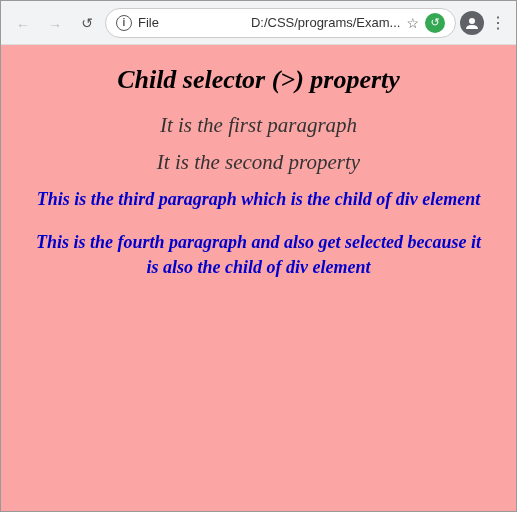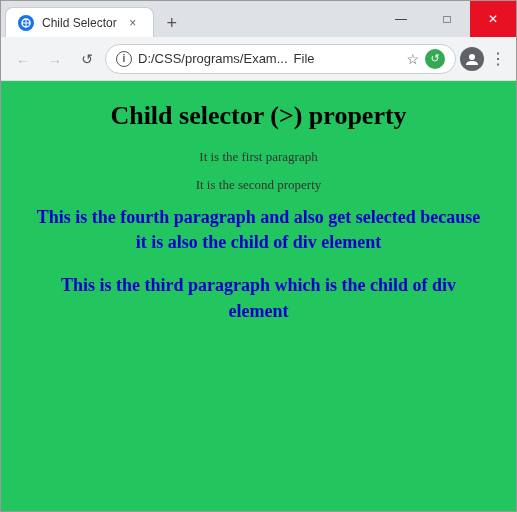--- a/index.html
+++ b/index.html
@@ -222,36 +222,37 @@
     .menu-dots {
       color: #555;
       font-size: 16px;
       cursor: pointer;
       padding: 0 2px;
     }
 
     
     .page-content {
       flex: 1;
-      background: #22c55e;
+      background: #fca5a5;
       padding: 20px 30px;
       overflow-y: auto;
       text-align: center;
+      font-style: italic;
     }
 
     .main-heading {
       font-size: 26px;
       font-weight: bold;
       color: #000;
       margin-bottom: 18px;
       font-family: 'Times New Roman', Times, serif;
     }
 
     .normal-para {
-      font-size: 13px;
+      font-size: 21px;
       color: #333;
       margin-bottom: 12px;
       font-family: 'Times New Roman', Times, serif;
     }
 
     .div-heading {
       font-size: 24px;
       font-weight: bold;
       color: #000;
       margin-bottom: 18px;
@@ -265,66 +266,45 @@
       margin-bottom: 18px;
       font-family: 'Times New Roman', Times, serif;
       line-height: 1.4;
     }
   </style>
 </head>
 <body>
 
 <div class="browser-window">
 
-  <div class="title-bar">
-    <div class="tab-area">
-      <div class="tab">
-        <div class="tab-favicon">
-          <svg width="10" height="10" viewBox="0 0 10 10">
-            <circle cx="5" cy="5" r="4" fill="none" stroke="white" stroke-width="1.5"></circle>
-            <line x1="5" y1="1" x2="5" y2="9" stroke="white" stroke-width="1"></line>
-            <line x1="1" y1="5" x2="9" y2="5" stroke="white" stroke-width="1"></line>
-          </svg>
-        </div>
-        <span class="tab-title">Child Selector</span>
-        <span class="tab-close">×</span>
-      </div>
-      <div class="new-tab-btn">+</div>
-    </div>
-    <div class="window-controls">
-      <div class="win-btn">—</div>
-      <div class="win-btn">□</div>
-      <div class="win-btn close">✕</div>
-    </div>
-  </div>
 
   <div class="address-bar">
     <div class="nav-btn disabled">←</div>
     <div class="nav-btn disabled">→</div>
     <div class="nav-btn">↺</div>
 
     <div class="address-input-container">
       <div class="info-icon">
         <span>i</span>
       </div>
+      <span class="address-text">File</span>
       <span class="address-text">D:/CSS/programs/Exam...</span>
-      <span class="address-text">File</span>
       <span class="star-icon">☆</span>
       <div class="refresh-circle">↺</div>
     </div>
 
     <div class="profile-icon">
       <svg width="14" height="14" viewBox="0 0 14 14" fill="white">
         <circle cx="7" cy="5" r="3"></circle>
         <path d="M1 13 Q1 9 7 9 Q13 9 13 13Z"></path>
       </svg>
     </div>
     <div class="menu-dots">⋮</div>
   </div>
 
   <div class="page-content">
     <h1 class="main-heading">Child selector (&gt;) property</h1>
     <p class="normal-para">It is the first paragraph</p>
     <p class="normal-para">It is the second property</p>
+    <p class="child-para">This is the third paragraph which is the child of div element</p>
     <p class="child-para">This is the fourth paragraph and also get selected because it is also the child of div element</p>
-    <p class="child-para">This is the third paragraph which is the child of div element</p>
   </div>
 </div>
 
 </body></html>

